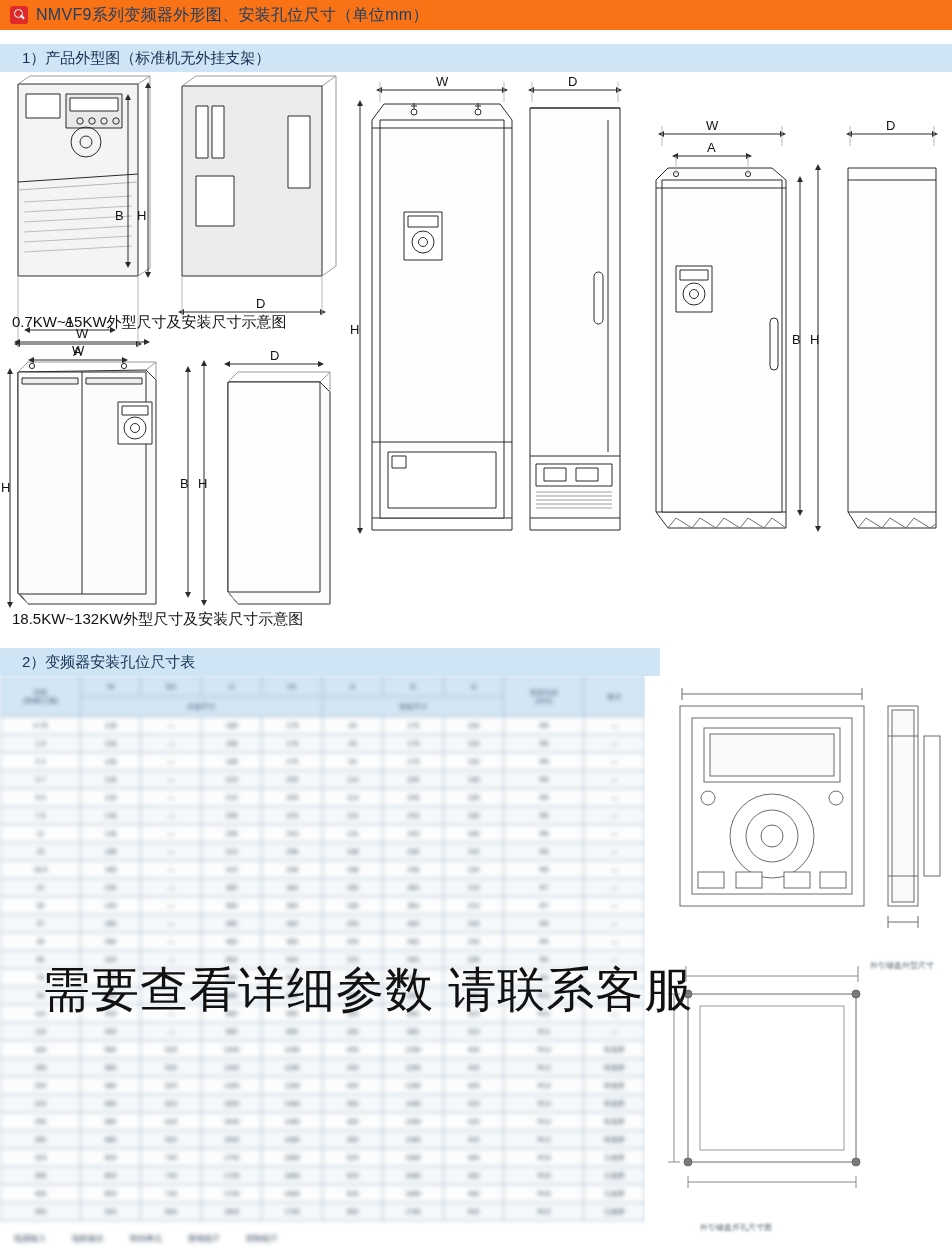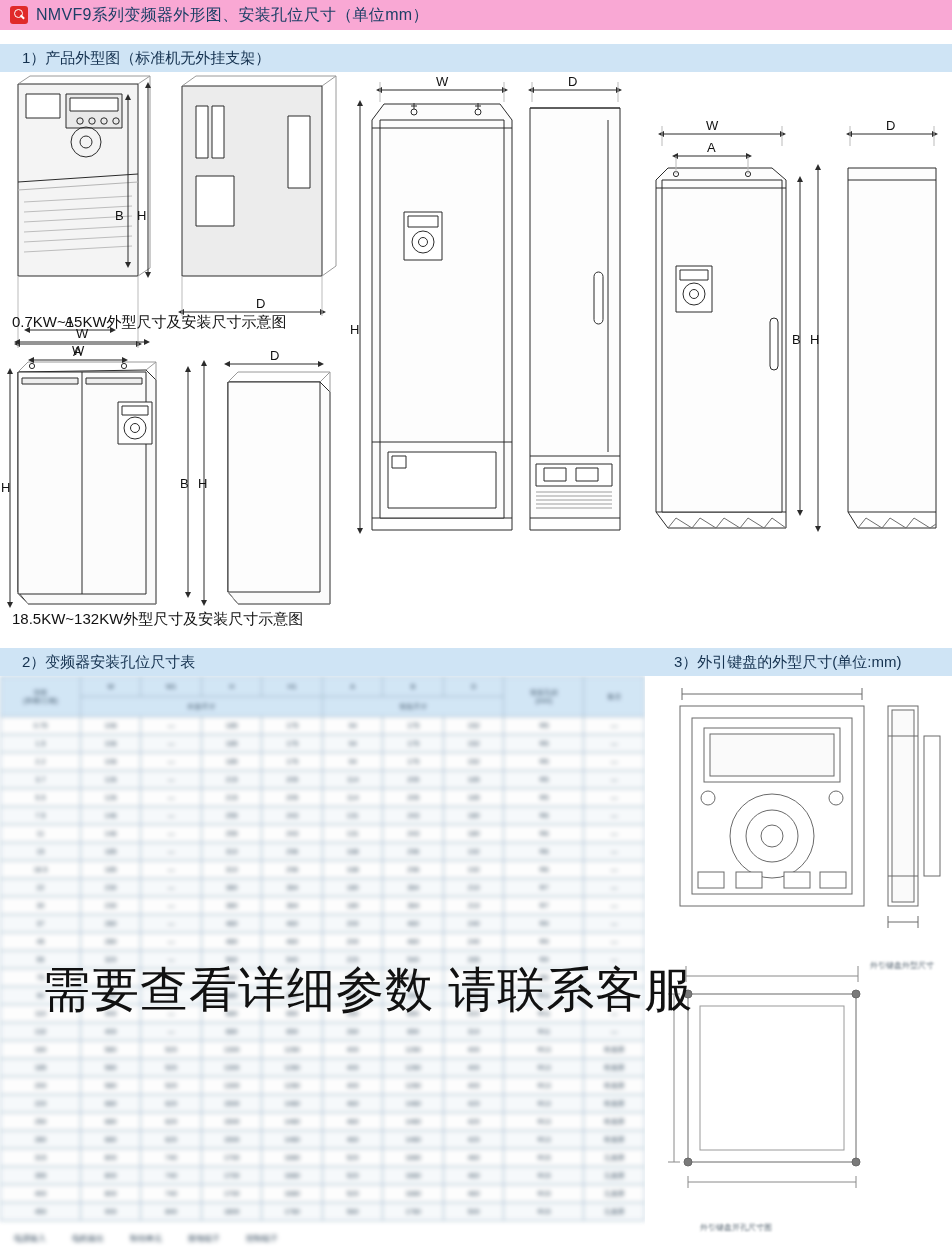--- a/index.html
+++ b/index.html
@@ -20,21 +20,21 @@
     width: 952px;
     height: 1249px;
     background: #fff;
   }
 
   
   .title-bar {
     position: absolute;
     left: 0; top: 0;
     width: 952px; height: 30px;
-    background: #f9a8d4;
+    background: #f97316;
     display: flex;
     align-items: center;
   }
   .title-bar .badge {
     width: 18px; height: 18px;
     margin-left: 10px;
     background: #e02a2a;
     border-radius: 3px;
     position: relative;
     flex: 0 0 auto;
@@ -183,21 +183,20 @@
 
 <div class="page">
 
   <div class="title-bar">
     <div class="badge"></div>
     <div class="title-text">NMVF9系列变频器外形图、安装孔位尺寸（单位mm）</div>
   </div>
 
   <div class="sec-head" id="sec1">1）产品外型图（标准机无外挂支架）</div>
   <div class="sec-head" id="sec2">2）变频器安装孔位尺寸表</div>
-  <div class="sec-head" id="sec3">3）外引键盘的外型尺寸(单位:mm)</div>
 
   <div class="draw">
     <svg width="952" height="570" viewBox="0 0 952 570" xmlns="http://www.w3.org/2000/svg">
       <g fill="none" stroke="#2b2b2b" stroke-width="1" stroke-linejoin="round">
 
         <rect x="18" y="12" width="120" height="192" fill="#f4f4f4" stroke="#2b2b2b"></rect>
         <path d="M18 12 L30 4 L150 4 L150 196 L138 204" stroke="#9a9a9a"></path>
         <path d="M138 12 L150 4" stroke="#9a9a9a"></path>
         <rect x="26" y="22" width="34" height="24" fill="#fff"></rect>
         <rect x="66" y="22" width="56" height="34" fill="#e9e9e9"></rect>

